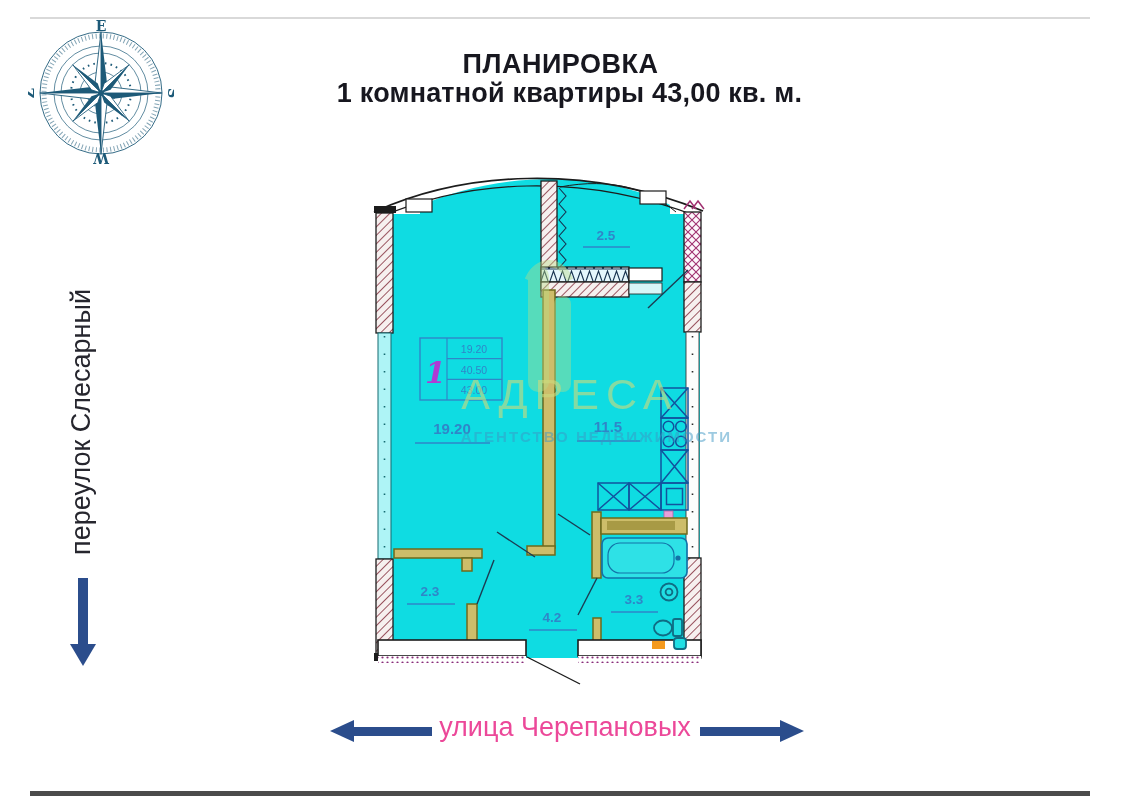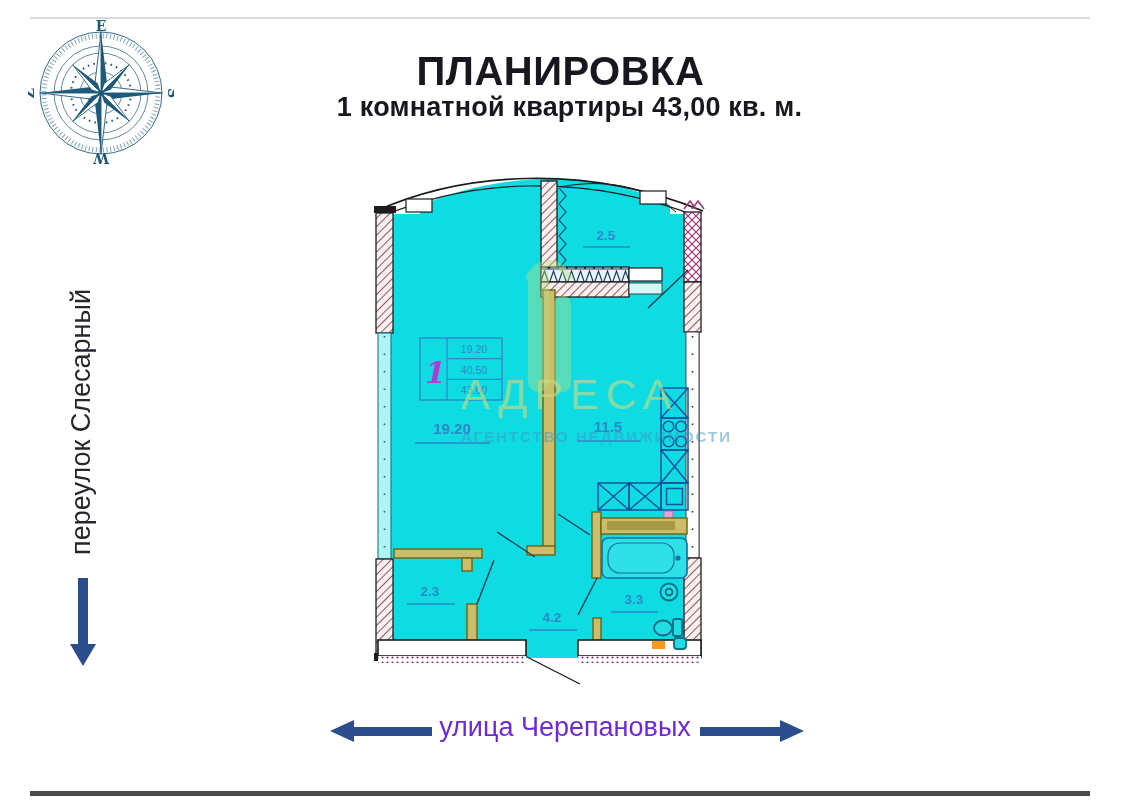--- a/index.html
+++ b/index.html
@@ -1,32 +1,32 @@
 <!DOCTYPE html>
 <html><head>
 <meta charset="utf-8">
 <style>
   html,body{margin:0;padding:0;}
   body{width:1121px;height:800px;position:relative;background:#ffffff;overflow:hidden;
        font-family:"Liberation Sans", sans-serif;}
   .abs{position:absolute;}
   
   .title-wrap{left:0;top:50px;width:1121px;text-align:center;color:#17171f;line-height:1.08;}
-  .title-l1{font-size:40px;font-weight:800;letter-spacing:.5px;}
+  .title-l1{font-size:27px;font-weight:800;letter-spacing:.5px;}
   .title-l2{font-size:27px;font-weight:800;letter-spacing:.2px;margin-left:18px;}
   
   .top-line{left:30px;top:17px;width:1060px;height:2px;background:#d9d9d9;}
   .bottom-line{left:30px;top:791px;width:1060px;height:5px;background:#4b4b4b;}
   
   .left-street{left:52px;top:272px;width:58px;height:300px;display:flex;align-items:center;justify-content:center;}
   .left-street span{writing-mode:vertical-rl;transform:rotate(180deg);font-size:27px;color:#26262e;white-space:nowrap;}
   .v-arrow-shaft{left:78px;top:578px;width:10px;height:66px;background:#2b4d8c;}
   .v-arrow-head{left:70px;top:644px;width:0;height:0;border-left:13px solid transparent;border-right:13px solid transparent;border-top:22px solid #2b4d8c;}
   
-  .bottom-street-text{left:425px;top:712px;width:280px;text-align:center;font-size:27px;color:#6d28d9;white-space:nowrap;}
+  .bottom-street-text{left:425px;top:712px;width:280px;text-align:center;font-size:27px;color:#ec4899;white-space:nowrap;}
   .h-arrow-shaft{top:727px;height:9px;background:#2b4d8c;}
   .la-shaft{left:352px;width:80px;}
   .ra-shaft{left:700px;width:80px;}
   .h-arrow-head{top:720px;width:0;height:0;border-top:11px solid transparent;border-bottom:11px solid transparent;}
   .la-head{left:330px;border-right:24px solid #2b4d8c;}
   .ra-head{left:780px;border-left:24px solid #2b4d8c;}
   
   .wm-title{left:438px;top:370px;width:264px;text-align:center;font-size:43px;font-weight:normal;
             letter-spacing:7px;color:rgba(205,218,125,0.62);white-space:nowrap;}
   .wm-sub{left:408px;top:428px;width:324px;text-align:right;font-size:15px;font-weight:bold;

